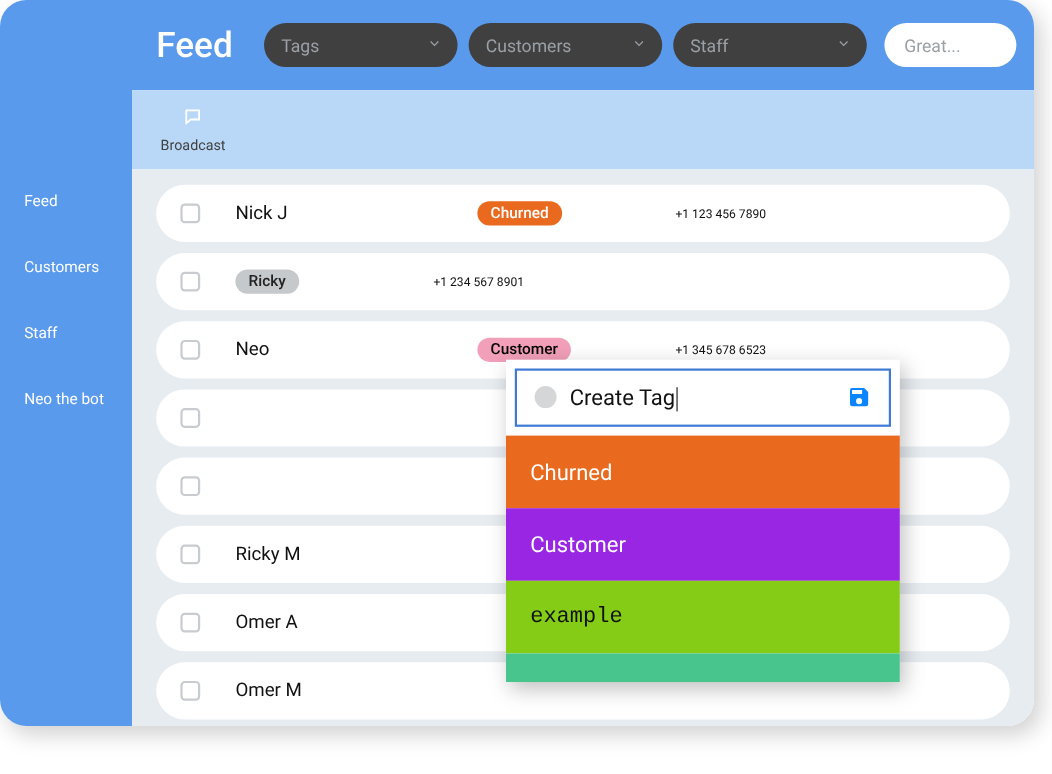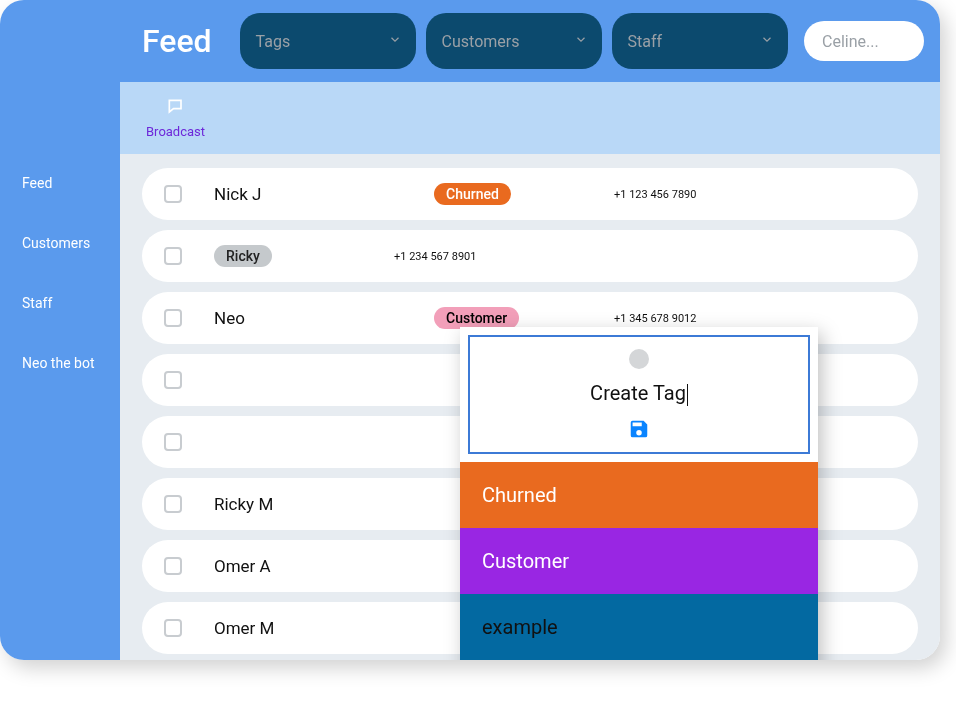--- a/index.html
+++ b/index.html
@@ -54,23 +54,23 @@
       gap: 10px;
     }
     .page-title {
       color: #ffffff;
       font-size: 32px;
       font-weight: 500;
       margin-left: 6px;
       margin-right: 18px;
     }
     .dropdown {
-      background: #0c4a6e;
+      background: #404040;
       border-radius: 20px;
-      height: 56px;
+      height: 40px;
       display: flex;
       align-items: center;
       padding: 0 16px;
       color: #9aa0a6;
       font-size: 16px;
       cursor: pointer;
       position: relative;
     }
     .dropdown .chev {
       position: absolute;
@@ -101,21 +101,21 @@
       height: 72px;
       background: #b9d8f7;
       display: flex;
       align-items: center;
       padding: 0 26px;
     }
     .broadcast {
       display: flex;
       flex-direction: column;
       align-items: center;
-      color: #6d28d9;
+      color: #404040;
       font-size: 13px;
       cursor: pointer;
       gap: 4px;
     }
     .broadcast svg { width: 20px; height: 20px; }
     .content {
       position: absolute;
       left: 120px;
       top: 154px;
       right: 0;
@@ -174,21 +174,20 @@
       box-shadow: 4px 6px 18px rgba(0,0,0,0.25);
       z-index: 50;
     }
     .create-row {
       display: flex;
       align-items: center;
       padding: 12px 16px;
       border: 2px solid #3c7ad6;
       margin: 8px;
       gap: 12px;
-      flex-direction: column;
     }
     .create-circle {
       width: 20px;
       height: 20px;
       border-radius: 50%;
       background: #d4d6d8;
       flex-shrink: 0;
     }
     .create-input {
       flex: 1;
@@ -202,21 +201,21 @@
       height: 66px;
       display: flex;
       align-items: center;
       padding: 0 22px;
       font-size: 20px;
       color: #111;
       cursor: pointer;
     }
     .tp-churned { background: #e96a1f; color: #fff; }
     .tp-customer { background: #9926e3; color: #fff; }
-    .tp-example { background: #0369a1; color: #111; }
+    .tp-example { background: #84cc16; color: #111; font-family: Liberation Mono, monospace; }
     .tp-next { background: #48c48d; color: #111; height: 26px; overflow:hidden; }
     .chev svg { width: 14px; height: 14px; color:#9aa0a6; }
     .cursor-line {
       display:inline-block;
       width:1px;
       height:22px;
       background:#111;
       vertical-align:middle;
       margin-left:1px;
     }
@@ -257,21 +256,21 @@
     <div class="dropdown dd-staff">
       <span>Staff</span>
       <span class="chev">
         <svg viewBox="0 0 24 24" fill="none" stroke="currentColor" stroke-width="2">
             <polyline points="6 9 12 15 18 9"></polyline>
           </svg>
       </span>
     </div>
 
     <div class="search">
-      <span>Celine...</span>
+      <span>Great...</span>
     </div>
   </div>
 
   <div class="subheader">
     <div class="broadcast">
       <span>
         <svg viewBox="0 0 24 24" fill="none" stroke="#ffffff" stroke-width="2">
           <path d="M4 4h14v10H9l-5 4V4z" fill="none"></path>
         </svg>
       </span>
@@ -288,21 +287,21 @@
       </div>
       <div class="row">
         <div class="chk"></div>
         <div class="tag-cell"><span class="tag tag-test">Ricky</span></div>
         <div class="row-phone">+1 234 567 8901</div>
       </div>
       <div class="row">
         <div class="chk"></div>
         <div class="row-name">Neo</div>
         <div class="tag-cell"><span class="tag tag-customer">Customer</span></div>
-        <div class="row-phone">+1 345 678 9012</div>
+        <div class="row-phone">+1 345 678 6523</div>
       </div>
       <div class="row">
         <div class="chk"></div>
         <div class="tag-cell"></div>
         <div class="row-phone"></div>
       </div>
       <div class="row">
         <div class="chk"></div>
         <div class="tag-cell"></div>
         <div class="row-phone"></div>

